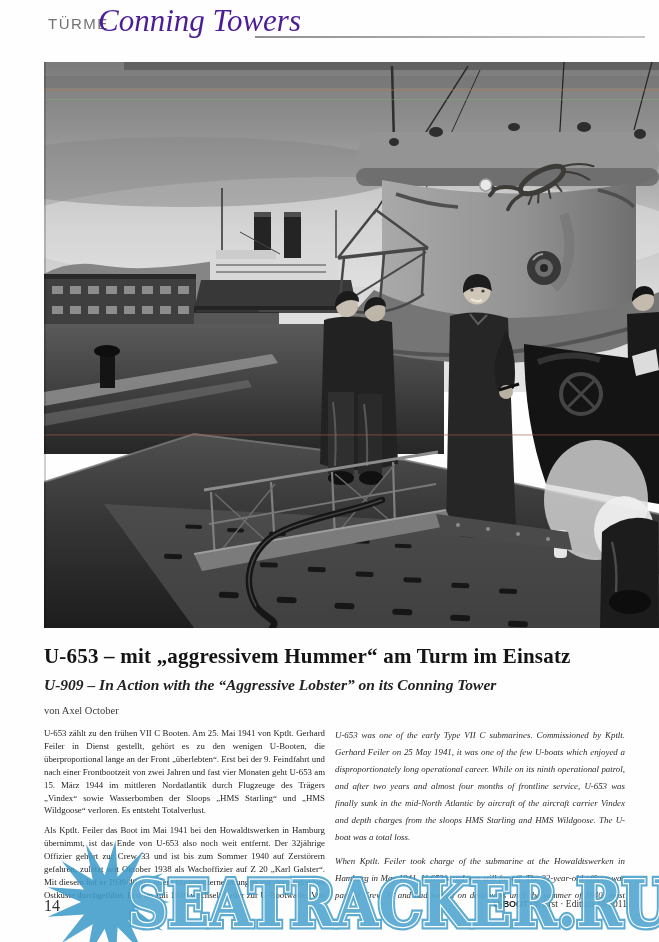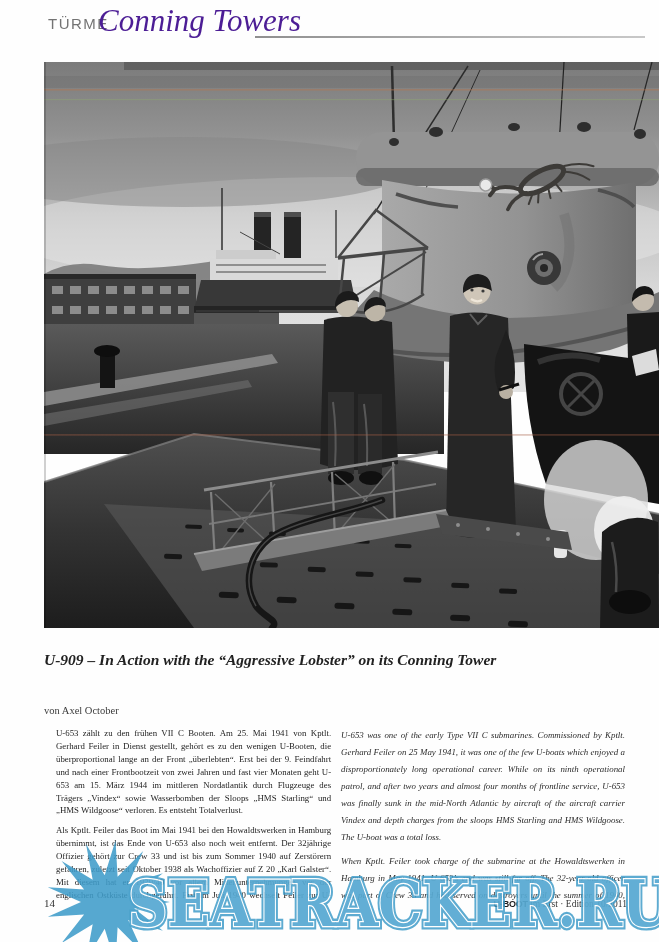--- a/index.html
+++ b/index.html
@@ -25,25 +25,25 @@
   .title-block h1 { font-size:21px; font-weight:bold; color:#141414; letter-spacing:.2px; }
   .title-block h2 { font-size:15.5px; font-weight:bold; font-style:italic; color:#222;
                     margin-top:7px; }
   .byline { position:absolute; left:44px; top:705px; font-size:10.5px; color:#3a3a3a; }
 
   
   .columns { position:absolute; left:44px; top:727px; width:581px; height:178px;
              display:flex; gap:10px; overflow:hidden; }
   .col { text-align:justify; color:#242424; }
   .col p + p { margin-top:7px; }
-  .col-de { width:281px; font-size:8.8px; line-height:12.9px;margin-left:12px; }
+  .col-de { width:281px; font-size:8.8px; line-height:12.9px; }
   .col-en { width:290px; font-size:8.9px; line-height:17px; font-style:italic; color:#2b2b2b; }
 
   
-  .pageno { position:absolute; left:44px; top:897px; font-size:11px; color:#333; }
+  .pageno { position:absolute; left:44px; top:897px; font-size:16px; color:#333; }
   .journal { position:absolute; right:32px; top:899px; font-size:9.5px; color:#333; }
   .journal b { font-family:"Liberation Sans",sans-serif; font-size:9px; letter-spacing:-0.2px; color:#1c1c1c; }
 
   
   .watermark { position:absolute; left:12px; top:838px; width:550px; height:104px;
                pointer-events:none; opacity:.93; }
 </style>
 </head>
 <body>
 
@@ -304,20 +304,21 @@
       <g>
         <rect x="0" y="27" width="615" height="1.6" fill="#b4764f" opacity=".45"></rect>
         <rect x="0" y="37" width="615" height="1.2" fill="#8fa96f" opacity=".4"></rect>
         <rect x="0" y="372" width="615" height="1.8" fill="#a55e45" opacity=".35"></rect>
         <rect x="0" y="0" width="2" height="566" fill="#000" opacity=".18"></rect>
       </g>
     </svg>
   </figure>
 
   <section class="title-block">
+    <h1>U-653 – mit „aggressivem Hummer“ am Turm im Einsatz</h1>
     <h2>U-909 – In Action with the “Aggressive Lobster” on its Conning Tower</h2>
   </section>
   <div class="byline">von Axel October</div>
 
   <section class="columns">
     <div class="col col-de">
       <p>U-653 zählt zu den frühen VII C Booten. Am 25. Mai 1941 von Kptlt. Gerhard Feiler in Dienst gestellt, gehört es zu den wenigen U-Booten, die überproportional lange an der Front „überlebten“. Erst bei der 9. Feindfahrt und nach einer Frontbootzeit von zwei Jahren und fast vier Monaten geht U-653 am 15. März 1944 im mittleren Nordatlantik durch Flugzeuge des Trägers „Vindex“ sowie Wasserbomben der Sloops „HMS Starling“ und „HMS Wildgoose“ verloren. Es entsteht Totalverlust.</p>
       <p>Als Kptlt. Feiler das Boot im Mai 1941 bei den Howaldtswerken in Hamburg übernimmt, ist das Ende von U-653 also noch weit entfernt. Der 32jährige Offizier gehört zur Crew 33 und ist bis zum Sommer 1940 auf Zerstörern gefahren, zuletzt seit Oktober 1938 als Wachoffizier auf Z 20 „Karl Galster“. Mit diesem hat er 1939/40 vor allem Minenunternehmungen vor der englischen Ostküste durchgeführt. Erst im Juli 1940 wechselt Feiler zur U-Bootwaffe. Von Januar bis April 1941 erhält er schließ-</p>
     </div>
     <div class="col col-en">

